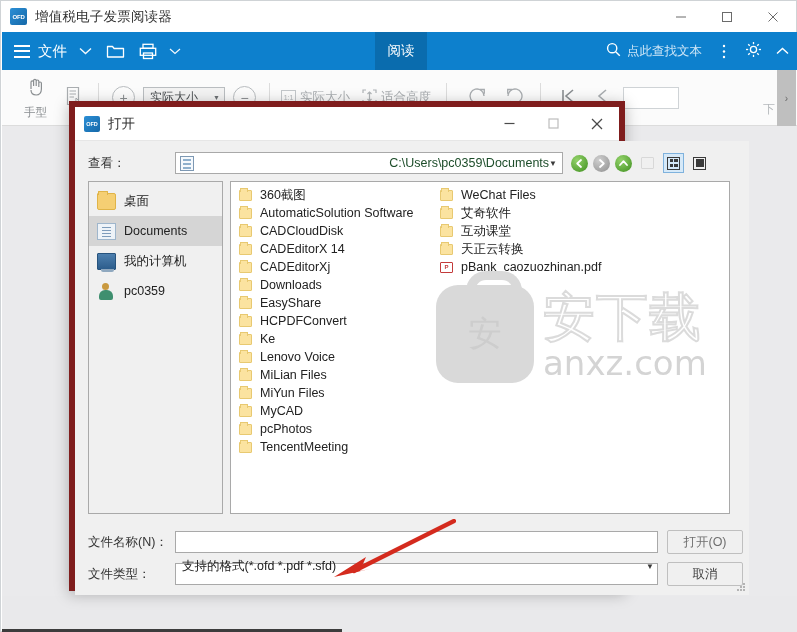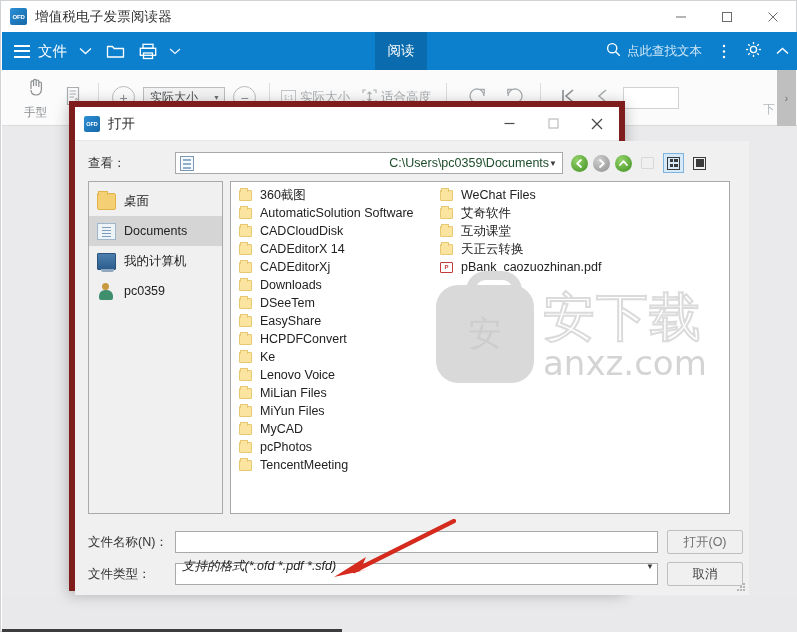--- a/index.html
+++ b/index.html
@@ -367,21 +367,21 @@
     width: 483px; height: 22px; background: #ffffff;
     border: 1px solid #a9a9a9; padding: 0 4px;
     display: flex; align-items: center;
     font-size: 12.5px; color: #222222;
   }
   .fcombo {
     width: 483px; height: 22px; background: #ffffff;
     border: 1px solid #a9a9a9;
     display: flex; align-items: center; justify-content: space-between;
     padding: 0 3px 15px 6px;
-    font-size: 12.5px; color: #222222; font-style: italic;
+    font-size: 12.5px; color: #222222;
   }
   .fcombo .fcaret { font-size: 8px; color: #3a3a3a; }
   .fbtn {
     margin-left: 9px; width: 76px; height: 24px;
     background: #f0f0f0; border: 1px solid #bfbfbf; border-radius: 2px;
     display: flex; align-items: center; justify-content: center;
     font-size: 12.5px; color: #3b3b3b;
   }
   .fbtn.primary { color: #6f6f6f; }
 
@@ -726,24 +726,20 @@
                 <div class="fitem">
                   <span class="fi fi-folder"></span>
                   <span>CADEditorXj</span>
                 </div>
                 <div class="fitem">
                   <span class="fi fi-folder"></span>
                   <span>Downloads</span>
                 </div>
                 <div class="fitem">
                   <span class="fi fi-folder"></span>
-                  <span>DSeeTem</span>
-                </div>
-                <div class="fitem">
-                  <span class="fi fi-folder"></span>
                   <span>EasyShare</span>
                 </div>
                 <div class="fitem">
                   <span class="fi fi-folder"></span>
                   <span>HCPDFConvert</span>
                 </div>
                 <div class="fitem">
                   <span class="fi fi-folder"></span>
                   <span>Ke</span>
                 </div>

